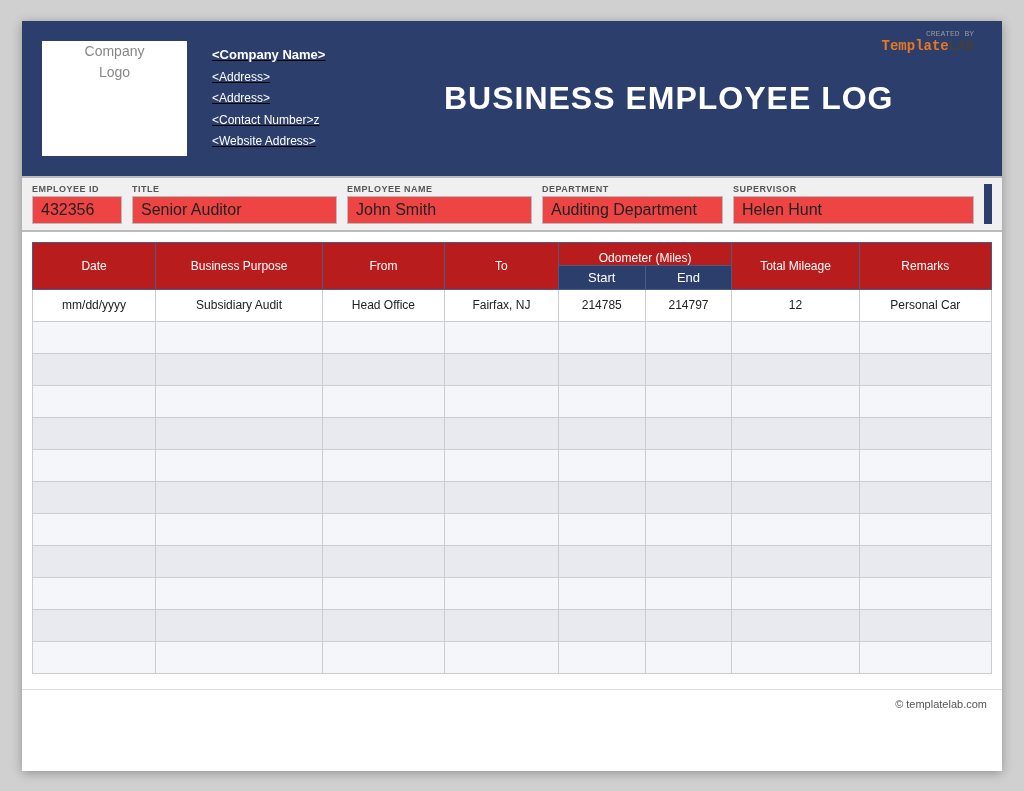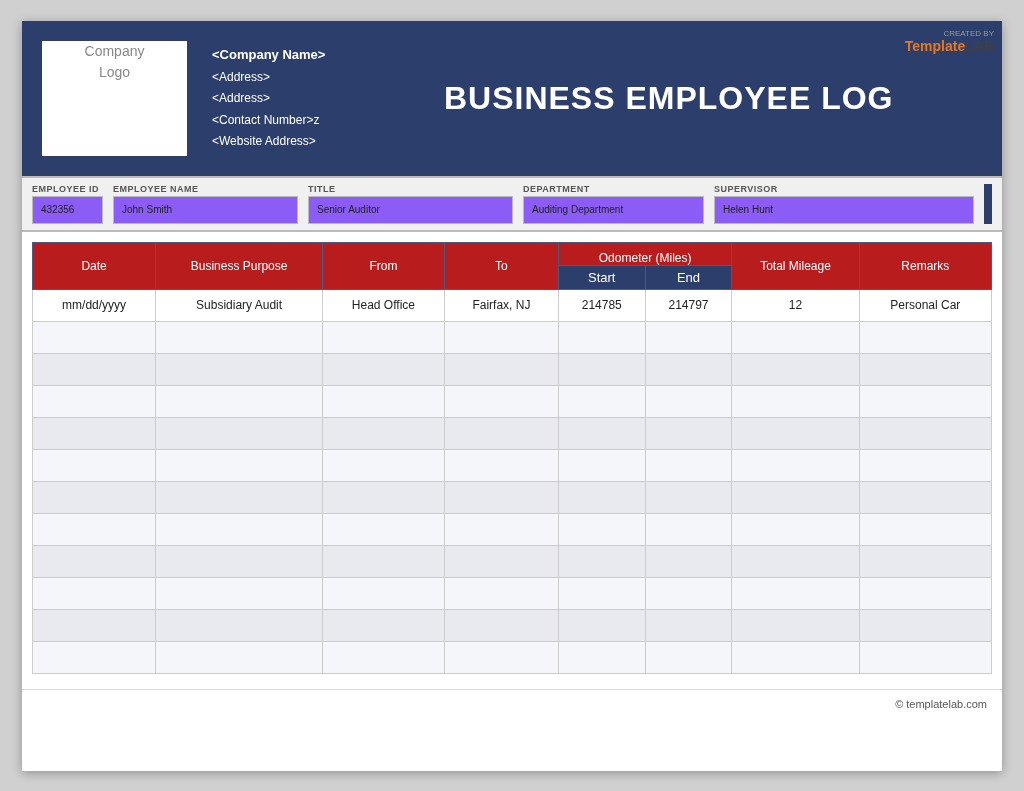--- a/index.html
+++ b/index.html
@@ -16,24 +16,25 @@
       background: #fff;
       width: 980px;
       min-height: 750px;
       box-shadow: 0 2px 10px rgba(0,0,0,0.3);
       position: relative;
     }
     
     .templatelab-logo {
       position: absolute;
       top: 8px;
-      right: 8px;
+      right: 28px;
       font-size: 11px;
       color: #333;
       text-align: right;
+      font-family: Liberation Mono, monospace;
     }
     .templatelab-logo .created-by {
       font-size: 8px;
       color: #999;
       display: block;
       text-align: right;
     }
     .templatelab-logo .brand {
       font-weight: bold;
       color: #2c3e6b;
@@ -66,20 +67,21 @@
       color: #888;
       text-align: center;
       line-height: 1.5;
     }
     .company-info {
       display: flex;
       flex-direction: column;
       justify-content: center;
       padding: 20px 10px;
       flex: 0 0 auto;
+      text-decoration: underline;
     }
     .company-info p {
       color: #fff;
       font-size: 12px;
       line-height: 1.8;
     }
     .company-info .company-name {
       font-weight: bold;
       font-size: 13px;
     }
@@ -116,30 +118,30 @@
     }
     .field-label {
       font-size: 9px;
       font-weight: bold;
       color: #555;
       text-transform: uppercase;
       letter-spacing: 0.5px;
       margin-bottom: 2px;
     }
     .field-value {
-      background: #8b5cf6;
+      background: #ef4444;
       border: 1px solid #bbb;
       padding: 4px 8px;
-      font-size: 10px;
+      font-size: 16px;
       color: #222;
       min-height: 28px;
       display: flex;
       align-items: center;
     }
-    .field-group.id { width: 71px; }
+    .field-group.id { width: 90px; }
     .field-group.name { width: 185px; }
     .field-group.title-f { width: 205px; }
     .field-group.dept { width: 181px; }
     .field-group.supervisor { flex: 1; }
     .supervisor-bar {
       width: 8px;
       background: #2c3e6b;
       align-self: stretch;
       margin-left: 0;
     }
@@ -231,27 +233,27 @@
       <h1 class="doc-title">BUSINESS EMPLOYEE LOG</h1>
     </div>
   </div>
 
   <div class="employee-info">
     <div class="employee-fields">
       <div class="field-group id">
         <span class="field-label">EMPLOYEE ID</span>
         <div class="field-value">432356</div>
       </div>
+      <div class="field-group title-f">
+        <span class="field-label">TITLE</span>
+        <div class="field-value">Senior Auditor</div>
+      </div>
       <div class="field-group name">
         <span class="field-label">EMPLOYEE NAME</span>
         <div class="field-value">John Smith</div>
-      </div>
-      <div class="field-group title-f">
-        <span class="field-label">TITLE</span>
-        <div class="field-value">Senior Auditor</div>
       </div>
       <div class="field-group dept">
         <span class="field-label">DEPARTMENT</span>
         <div class="field-value">Auditing Department</div>
       </div>
       <div class="field-group supervisor">
         <span class="field-label">SUPERVISOR</span>
         <div class="field-value">Helen Hunt</div>
       </div>
       <div class="supervisor-bar"></div>

